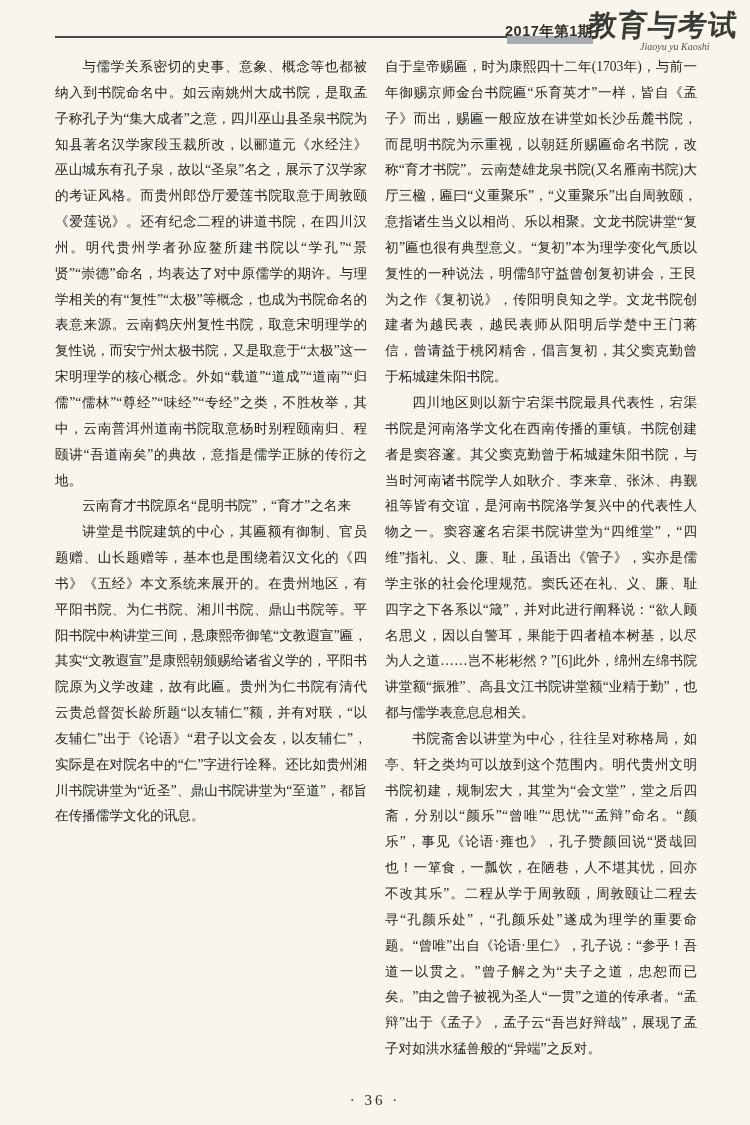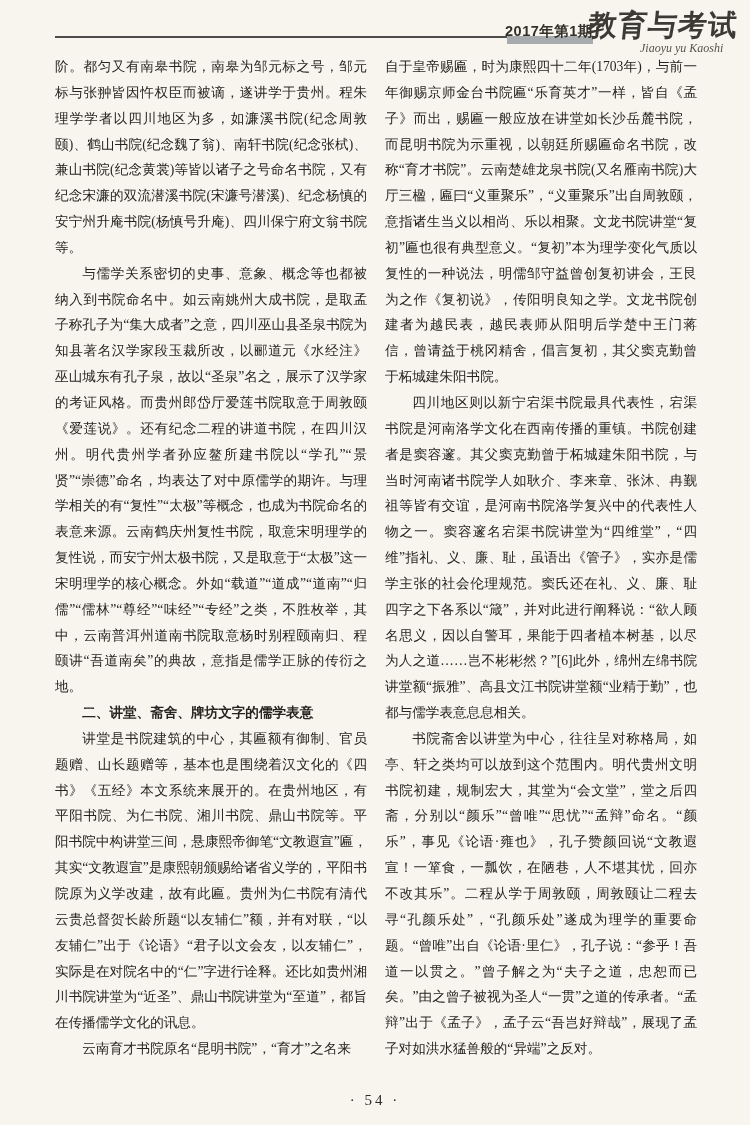--- a/index.html
+++ b/index.html
@@ -30,22 +30,22 @@
   }
   .hdr-title {
     position: absolute; top: 6px; left: 588px;
     font-size: 29px; font-weight: bold;
     color: #3c3a34; white-space: nowrap;
     transform: skewX(-6deg);
     letter-spacing: 1px;
   }
   .hdr-pinyin {
     position: absolute; top: 41px; left: 640px; width: 75px;
-    text-align: center;
-    font-size: 12px; font-style: italic; color: #55524a;
+    text-align: left;
+    font-size: 10px; font-style: italic; color: #55524a;
     white-space: nowrap;
   }
 
   
   .col {
     position: absolute; top: 54px; width: 312px;
     font-size: 13.6px; line-height: 25.85px;
     text-align: justify;
     color: #262420;
   }
@@ -67,27 +67,25 @@
 
 <div class="page">
 
   <div class="hdr-rule" style="background: rgb(75, 75, 75);"></div>
   <div class="hdr-bar" style="background: rgb(167, 171, 174);"></div>
   <div class="hdr-issue">2017年第1期</div>
   <div class="hdr-title">教育与考试</div>
   <div class="hdr-pinyin">Jiaoyu yu Kaoshi</div>
 
   <div class="col col-left">
-      <p class="">阶。都匀又有南皋书院，南皋为邹元标之号，邹元标与张翀皆因忤权臣而被谪，遂讲学于贵州。程朱理学学者以四川地区为多，如濂溪书院(纪念周敦颐)、鹤山书院(纪念魏了翁)、南轩书院(纪念张栻)、兼山书院(纪念黄裳)等皆以诸子之号命名书院，又有纪念宋濂的双流潜溪书院(宋濂号潜溪)、纪念杨慎的安宁州升庵书院(杨慎号升庵)、四川保宁府文翁书院等。</p>
       <p class="indent">与儒学关系密切的史事、意象、概念等也都被纳入到书院命名中。如云南姚州大成书院，是取孟子称孔子为“集大成者”之意，四川巫山县圣泉书院为知县著名汉学家段玉裁所改，以郦道元《水经注》巫山城东有孔子泉，故以“圣泉”名之，展示了汉学家的考证风格。而贵州郎岱厅爱莲书院取意于周敦颐《爱莲说》。还有纪念二程的讲道书院，在四川汉州。明代贵州学者孙应鳌所建书院以“学孔”“景贤”“崇德”命名，均表达了对中原儒学的期许。与理学相关的有“复性”“太极”等概念，也成为书院命名的表意来源。云南鹤庆州复性书院，取意宋明理学的复性说，而安宁州太极书院，又是取意于“太极”这一宋明理学的核心概念。外如“载道”“道成”“道南”“归儒”“儒林”“尊经”“味经”“专经”之类，不胜枚举，其中，云南普洱州道南书院取意杨时别程颐南归、程颐讲“吾道南矣”的典故，意指是儒学正脉的传衍之地。</p>
-      <p class="heading">二、讲堂、斋舍、牌坊文字的儒学表意</p>
+      <p class="indent">云南育才书院原名“昆明书院”，“育才”之名来</p>
       <p class="indent">讲堂是书院建筑的中心，其匾额有御制、官员题赠、山长题赠等，基本也是围绕着汉文化的《四书》《五经》本文系统来展开的。在贵州地区，有平阳书院、为仁书院、湘川书院、鼎山书院等。平阳书院中构讲堂三间，悬康熙帝御笔“文教遐宣”匾，其实“文教遐宣”是康熙朝颁赐给诸省义学的，平阳书院原为义学改建，故有此匾。贵州为仁书院有清代云贵总督贺长龄所题“以友辅仁”额，并有对联，“以友辅仁”出于《论语》“君子以文会友，以友辅仁”，实际是在对院名中的“仁”字进行诠释。还比如贵州湘川书院讲堂为“近圣”、鼎山书院讲堂为“至道”，都旨在传播儒学文化的讯息。</p>
-      <p class="indent">云南育才书院原名“昆明书院”，“育才”之名来</p>
     </div>
   <div class="col col-right">
       <p class="">自于皇帝赐匾，时为康熙四十二年(1703年)，与前一年御赐京师金台书院匾“乐育英才”一样，皆自《孟子》而出，赐匾一般应放在讲堂如长沙岳麓书院，而昆明书院为示重视，以朝廷所赐匾命名书院，改称“育才书院”。云南楚雄龙泉书院(又名雁南书院)大厅三楹，匾曰“义重聚乐”，“义重聚乐”出自周敦颐，意指诸生当义以相尚、乐以相聚。文龙书院讲堂“复初”匾也很有典型意义。“复初”本为理学变化气质以复性的一种说法，明儒邹守益曾创复初讲会，王艮为之作《复初说》，传阳明良知之学。文龙书院创建者为越民表，越民表师从阳明后学楚中王门蒋信，曾请益于桃冈精舍，倡言复初，其父窦克勤曾于柘城建朱阳书院。</p>
       <p class="indent">四川地区则以新宁宕渠书院最具代表性，宕渠书院是河南洛学文化在西南传播的重镇。书院创建者是窦容邃。其父窦克勤曾于柘城建朱阳书院，与当时河南诸书院学人如耿介、李来章、张沐、冉觐祖等皆有交谊，是河南书院洛学复兴中的代表性人物之一。窦容邃名宕渠书院讲堂为“四维堂”，“四维”指礼、义、廉、耻，虽语出《管子》，实亦是儒学主张的社会伦理规范。窦氏还在礼、义、廉、耻四字之下各系以“箴”，并对此进行阐释说：“欲人顾名思义，因以自警耳，果能于四者植本树基，以尽为人之道……岂不彬彬然？”[6]此外，绵州左绵书院讲堂额“振雅”、高县文江书院讲堂额“业精于勤”，也都与儒学表意息息相关。</p>
-      <p class="indent">书院斋舍以讲堂为中心，往往呈对称格局，如亭、轩之类均可以放到这个范围内。明代贵州文明书院初建，规制宏大，其堂为“会文堂”，堂之后四斋，分别以“颜乐”“曾唯”“思忧”“孟辩”命名。“颜乐”，事见《论语·雍也》，孔子赞颜回说“文教遐宣！一箪食，一瓢饮，在陋巷，人不堪其忧，回亦不改其乐”。二程从学于周敦颐，周敦颐让二程去寻“孔颜乐处”，“孔颜乐处”遂成为理学的重要命题。“曾唯”出自《论语·里仁》，孔子说：“参乎！吾道一以贯之。”曾子解之为“夫子之道，忠恕而已矣。”由之曾子被视为圣人“一贯”之道的传承者。“孟辩”出于《孟子》，孟子云“吾岂好辩哉”，展现了孟子对如洪水猛兽般的“异端”之反对。</p>
+      <p class="indent">书院斋舍以讲堂为中心，往往呈对称格局，如亭、轩之类均可以放到这个范围内。明代贵州文明书院初建，规制宏大，其堂为“会文堂”，堂之后四斋，分别以“颜乐”“曾唯”“思忧”“孟辩”命名。“颜乐”，事见《论语·雍也》，孔子赞颜回说“贤哉回也！一箪食，一瓢饮，在陋巷，人不堪其忧，回亦不改其乐”。二程从学于周敦颐，周敦颐让二程去寻“孔颜乐处”，“孔颜乐处”遂成为理学的重要命题。“曾唯”出自《论语·里仁》，孔子说：“参乎！吾道一以贯之。”曾子解之为“夫子之道，忠恕而已矣。”由之曾子被视为圣人“一贯”之道的传承者。“孟辩”出于《孟子》，孟子云“吾岂好辩哉”，展现了孟子对如洪水猛兽般的“异端”之反对。</p>
     </div>
 
-  <div class="footer">· 54 ·</div>
+  <div class="footer">· 36 ·</div>
 
 </div>
 
 </body></html>

